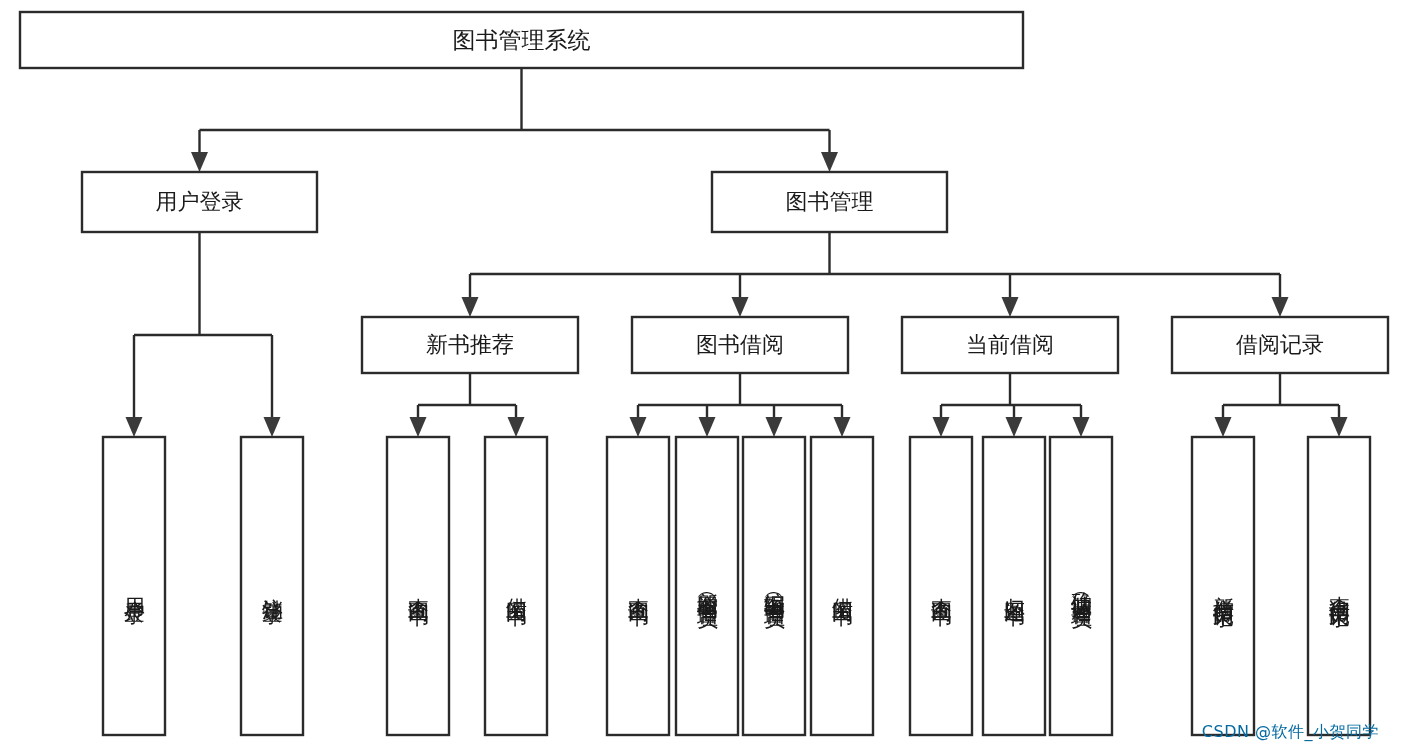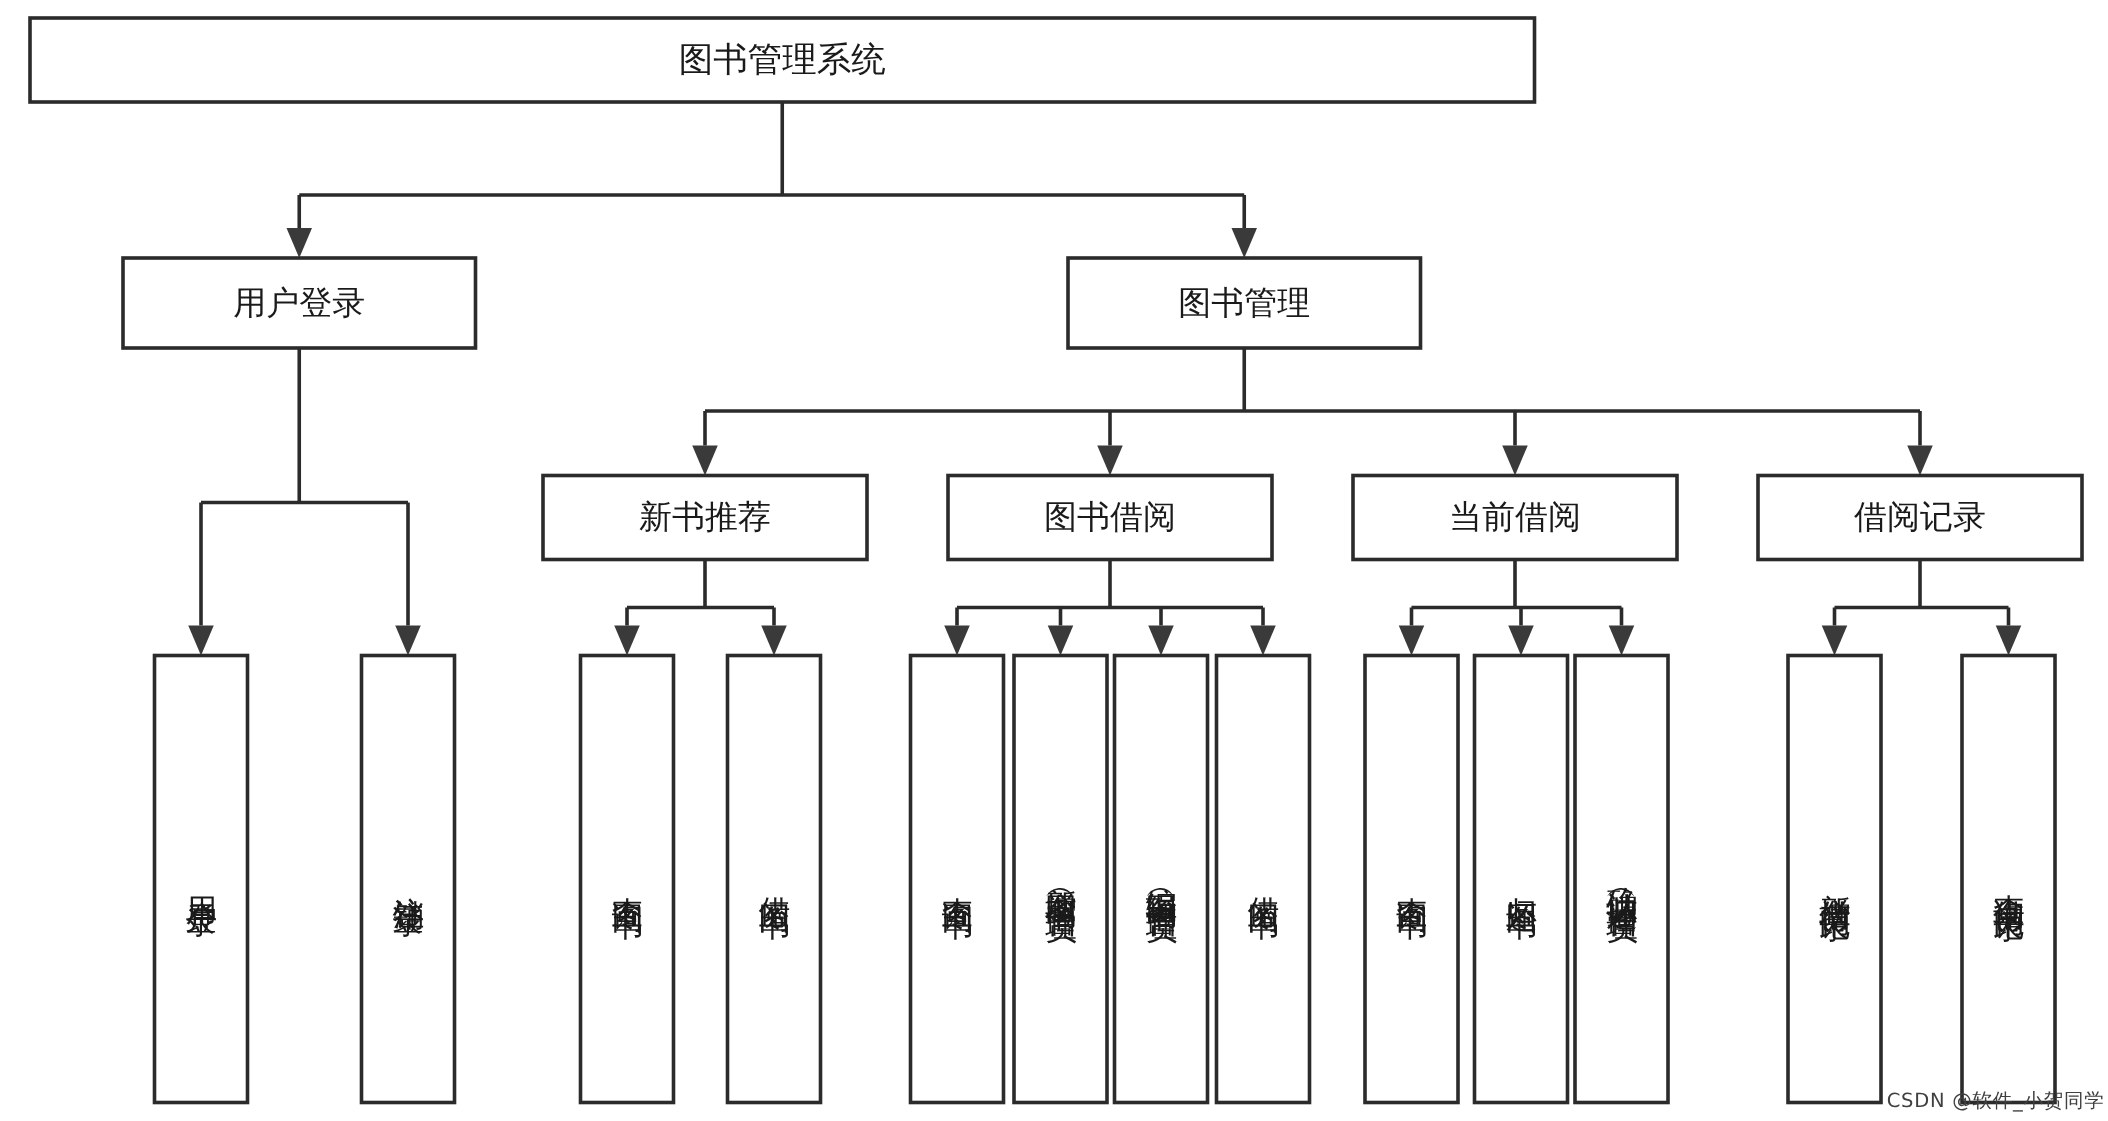--- a/index.html
+++ b/index.html
@@ -62,25 +62,25 @@
     text-orientation: upright;
     font-family: "DejaVu Sans", "Liberation Sans", sans-serif;
     font-size: 21px;
     line-height: 1.18;
     letter-spacing: 2.5px;
     color: #1a1a1a;
     white-space: nowrap;
   }
   .watermark {
     position: absolute;
-    right: 2px;
+    right: 26px;
     bottom: 4px;
     font-family: "DejaVu Sans", "Liberation Sans", sans-serif;
-    font-size: 13px;
-    color: #404040;
+    font-size: 16px;
+    color: #0369a1;
     letter-spacing: 0.5px;
     user-select: none;
   }
 </style>
 </head>
 <body>
 
 <div id="diagram-root">
 
   <svg class="diagram-canvas" viewBox="0 0 1405 747">

